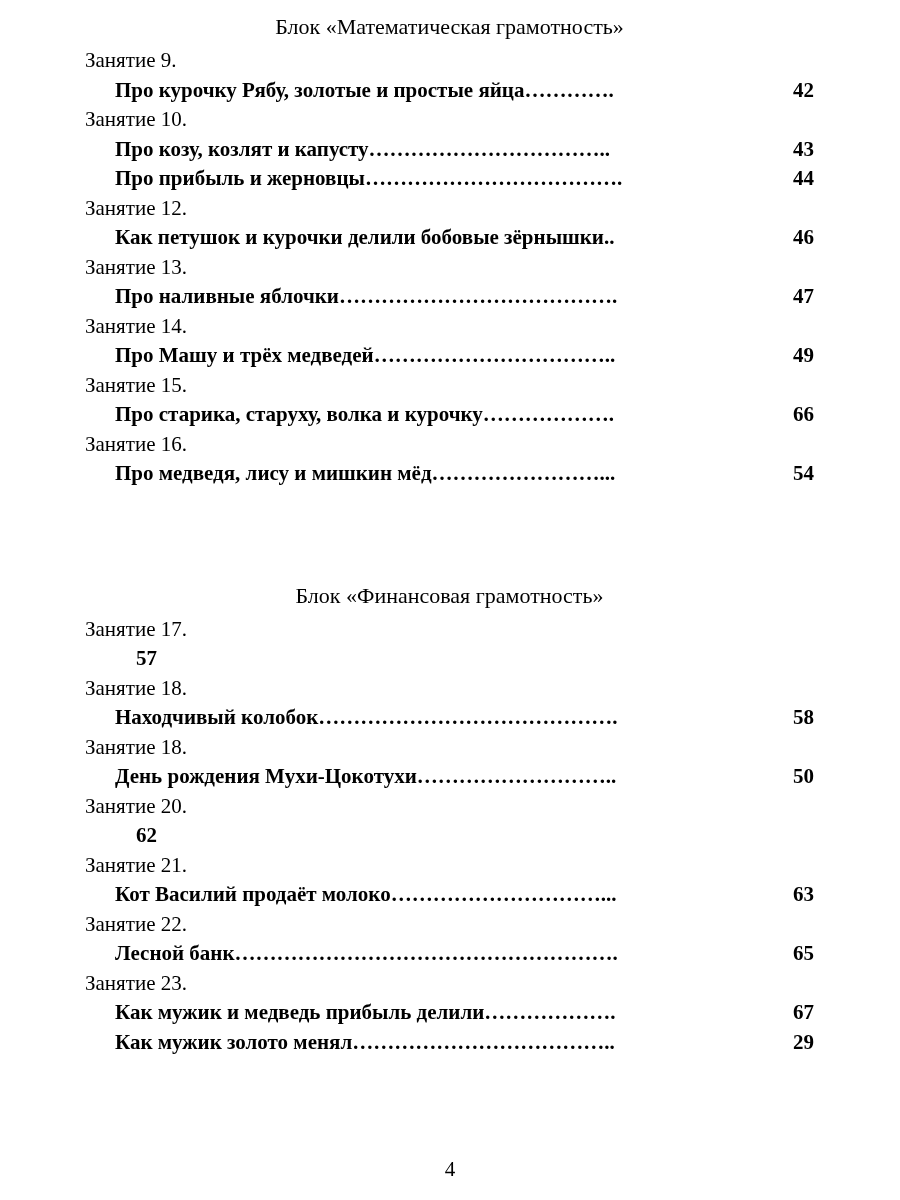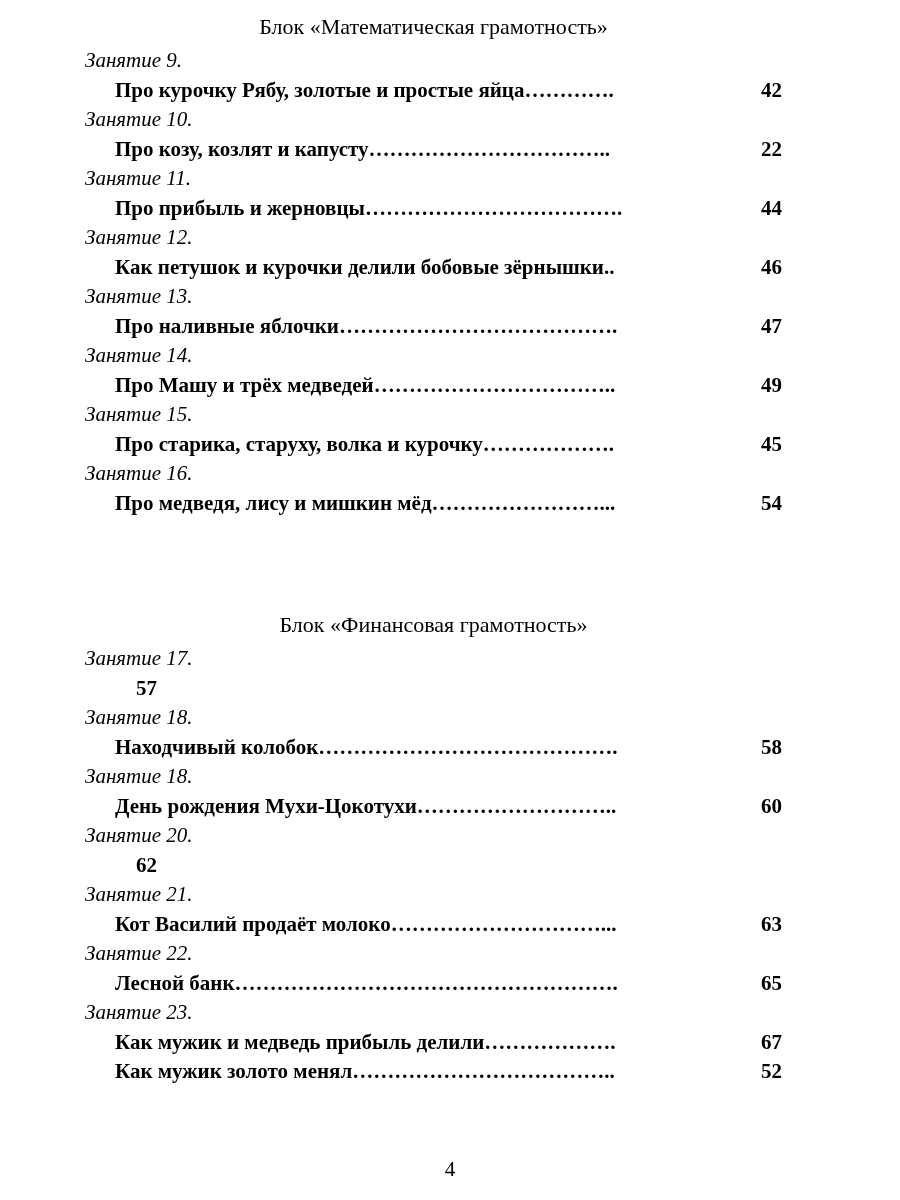--- a/index.html
+++ b/index.html
@@ -10,32 +10,31 @@
     height: 1200px;
     font-family: "Liberation Serif", "DejaVu Serif", serif;
     color: #000000;
     overflow: hidden;
   }
   .page {
     position: relative;
     box-sizing: border-box;
     width: 900px;
     height: 1200px;
-    padding: 12px 118px 0 85px;
+    padding: 12px 86px 0 85px;
   }
   .heading {
     font-size: 22px;
     font-weight: normal;
     line-height: 30px;
     text-align: center;
     margin: 0 0 4px 0;
   }
   .entry { }
   .lesson {
-    font-style: italic;
     font-size: 21px;
     line-height: 29.5px;
     white-space: nowrap;
   }
   .title-row {
     display: flex;
     align-items: baseline;
     padding-left: 30px;
     font-weight: bold;
     font-size: 21px;
@@ -77,26 +76,25 @@
       <div class="title-row">
         <span class="title">Про курочку Рябу, золотые и простые яйца………….</span>
         <span class="pagenum">42</span>
       </div>
     </div>
 
     <div class="entry">
       <div class="lesson">Занятие 10.</div>
       <div class="title-row">
         <span class="title">Про козу, козлят и капусту……………………………..</span>
-        <span class="pagenum">22</span>
-      </div>
-    </div>
-
-    <div class="entry">
-      <div class="lesson">Занятие 11.</div>
+        <span class="pagenum">43</span>
+      </div>
+    </div>
+
+    <div class="entry">
       <div class="title-row">
         <span class="title">Про прибыль и жерновцы……………………………….</span>
         <span class="pagenum">44</span>
       </div>
     </div>
 
     <div class="entry">
       <div class="lesson">Занятие 12.</div>
       <div class="title-row">
         <span class="title">Как петушок и курочки делили бобовые зёрнышки..</span>
@@ -117,21 +115,21 @@
       <div class="title-row">
         <span class="title">Про Машу и трёх медведей……………………………..</span>
         <span class="pagenum">49</span>
       </div>
     </div>
 
     <div class="entry">
       <div class="lesson">Занятие 15.</div>
       <div class="title-row">
         <span class="title">Про старика, старуху, волка и курочку……………….</span>
-        <span class="pagenum">45</span>
+        <span class="pagenum">66</span>
       </div>
     </div>
 
     <div class="entry">
       <div class="lesson">Занятие 16.</div>
       <div class="title-row">
         <span class="title">Про медведя, лису и мишкин мёд……………………...</span>
         <span class="pagenum">54</span>
       </div>
     </div>
@@ -152,21 +150,21 @@
       <div class="title-row">
         <span class="title">Находчивый колобок…………………………………….</span>
         <span class="pagenum">58</span>
       </div>
     </div>
 
     <div class="entry">
       <div class="lesson">Занятие 18.</div>
       <div class="title-row">
         <span class="title">День рождения Мухи-Цокотухи………………………..</span>
-        <span class="pagenum">60</span>
+        <span class="pagenum">50</span>
       </div>
     </div>
 
     <div class="entry">
       <div class="lesson">Занятие 20.</div>
       <div class="title-row">
         <span class="pagenum">62</span>
       </div>
     </div>
 
@@ -190,20 +188,20 @@
       <div class="lesson">Занятие 23.</div>
       <div class="title-row">
         <span class="title">Как мужик и медведь прибыль делили……………….</span>
         <span class="pagenum">67</span>
       </div>
     </div>
 
     <div class="entry">
       <div class="title-row">
         <span class="title">Как мужик золото менял………………………………..</span>
-        <span class="pagenum">52</span>
+        <span class="pagenum">29</span>
       </div>
     </div>
   </div>
 
   <div class="footer">4</div>
 
 </div>
 
 </body></html>

